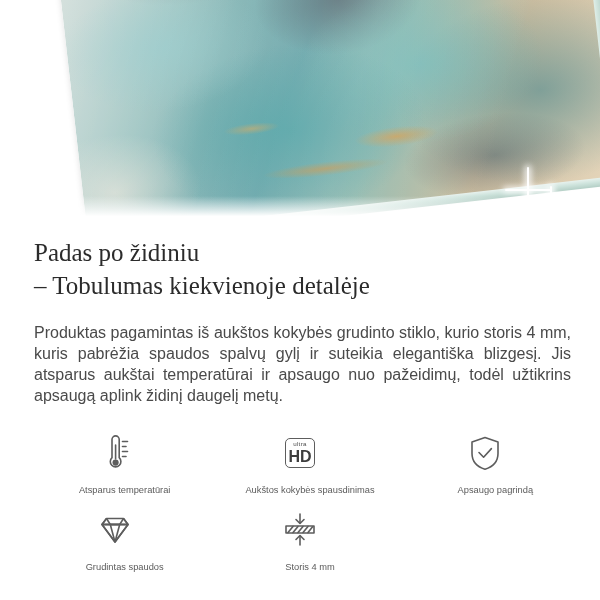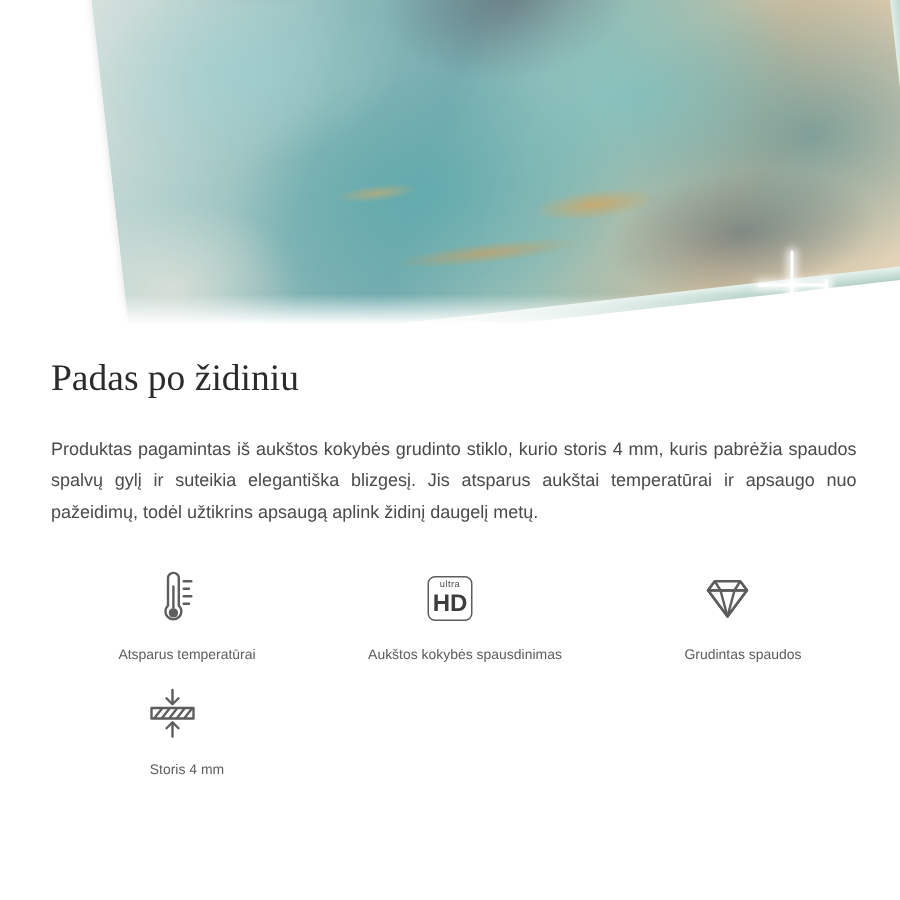--- a/index.html
+++ b/index.html
@@ -81,21 +81,21 @@
   
   .content { position: absolute; left: 0; top: 222px; width: 600px; }
   .headline {
     font-family: "Liberation Serif", serif;
     font-size: 25px; line-height: 33px; color: #2b2b2b;
     padding: 14px 18px 0 34px; font-weight: 400;
   }
   .headline .l2 { display: block; }
   .desc {
     margin: 20px 34px 0 34px;
-    font-size: 12px; line-height: 21px; color: #4a4a4a;
+    font-size: 16px; line-height: 21px; color: #4a4a4a;
     text-align: justify; width: 537px;
   }
 
   
   .features {
     margin: 24px 22px 0 22px;
     display: grid; grid-template-columns: repeat(3, 1fr);
     row-gap: 12px;
   }
   .feature { display: flex; flex-direction: column; align-items: center; }
@@ -126,20 +126,21 @@
       <div class="panel-edge-side"></div>
     </div>
     <div class="sparkle sp1"></div>
     <div class="sparkle sp2"></div>
     <div class="hero-fade"></div>
   </div>
 
   <div class="content">
     <h1 class="headline">
       <span>Padas po židiniu</span>
+      <span class="l2">– Tobulumas kiekvienoje detalėje</span>
     </h1>
 
     <p class="desc">Produktas pagamintas iš aukštos kokybės grudinto stiklo, kurio storis 4 mm, kuris pabrėžia spaudos spalvų gylį ir suteikia elegantiška blizgesį. Jis atsparus aukštai temperatūrai ir apsaugo nuo pažeidimų, todėl užtikrins apsaugą aplink židinį daugelį metų.</p>
 
     <div class="features">
 
       <div class="feature">
         <div class="ficon">
           <svg width="40" height="44" viewBox="0 0 40 44">
             <g fill="none" stroke="#5d5d5d" stroke-width="1.6" stroke-linecap="round">
@@ -159,20 +160,31 @@
       <div class="feature">
         <div class="ficon">
           <div class="uhd">
             <span class="u">ultra</span>
             <span class="hd">HD</span>
           </div>
         </div>
         <div class="flabel">Aukštos kokybės spausdinimas</div>
       </div>
 
+      <div class="feature">
+        <div class="ficon">
+          <svg width="38" height="42" viewBox="0 0 38 42">
+            <g fill="none" stroke="#5d5d5d" stroke-width="1.6" stroke-linejoin="round" stroke-linecap="round">
+              <path d="M19 5.5 32 10v11.5c0 8.2-5.6 13.4-13 15.8C11.6 34.9 6 29.7 6 21.5V10z"></path>
+              <polyline points="13,20.5 17.6,25.2 25.4,16.6"></polyline>
+            </g>
+          </svg>
+        </div>
+        <div class="flabel">Apsaugo pagrindą</div>
+      </div>
 
       <div class="feature">
         <div class="ficon">
           <svg width="42" height="38" viewBox="0 0 42 38">
             <g fill="none" stroke="#5d5d5d" stroke-width="1.6" stroke-linejoin="round">
               <path d="M8 13.5h26L21 31z"></path>
               <path d="M12.5 7.5h17l4.5 6H8z"></path>
               <path d="M12.5 7.5 8 13.5 21 31l13-17.5-4.5-6"></path>
               <line x1="8" y1="13.5" x2="34" y2="13.5"></line>
               <line x1="16.3" y1="13.5" x2="12.5" y2="7.5"></line>

